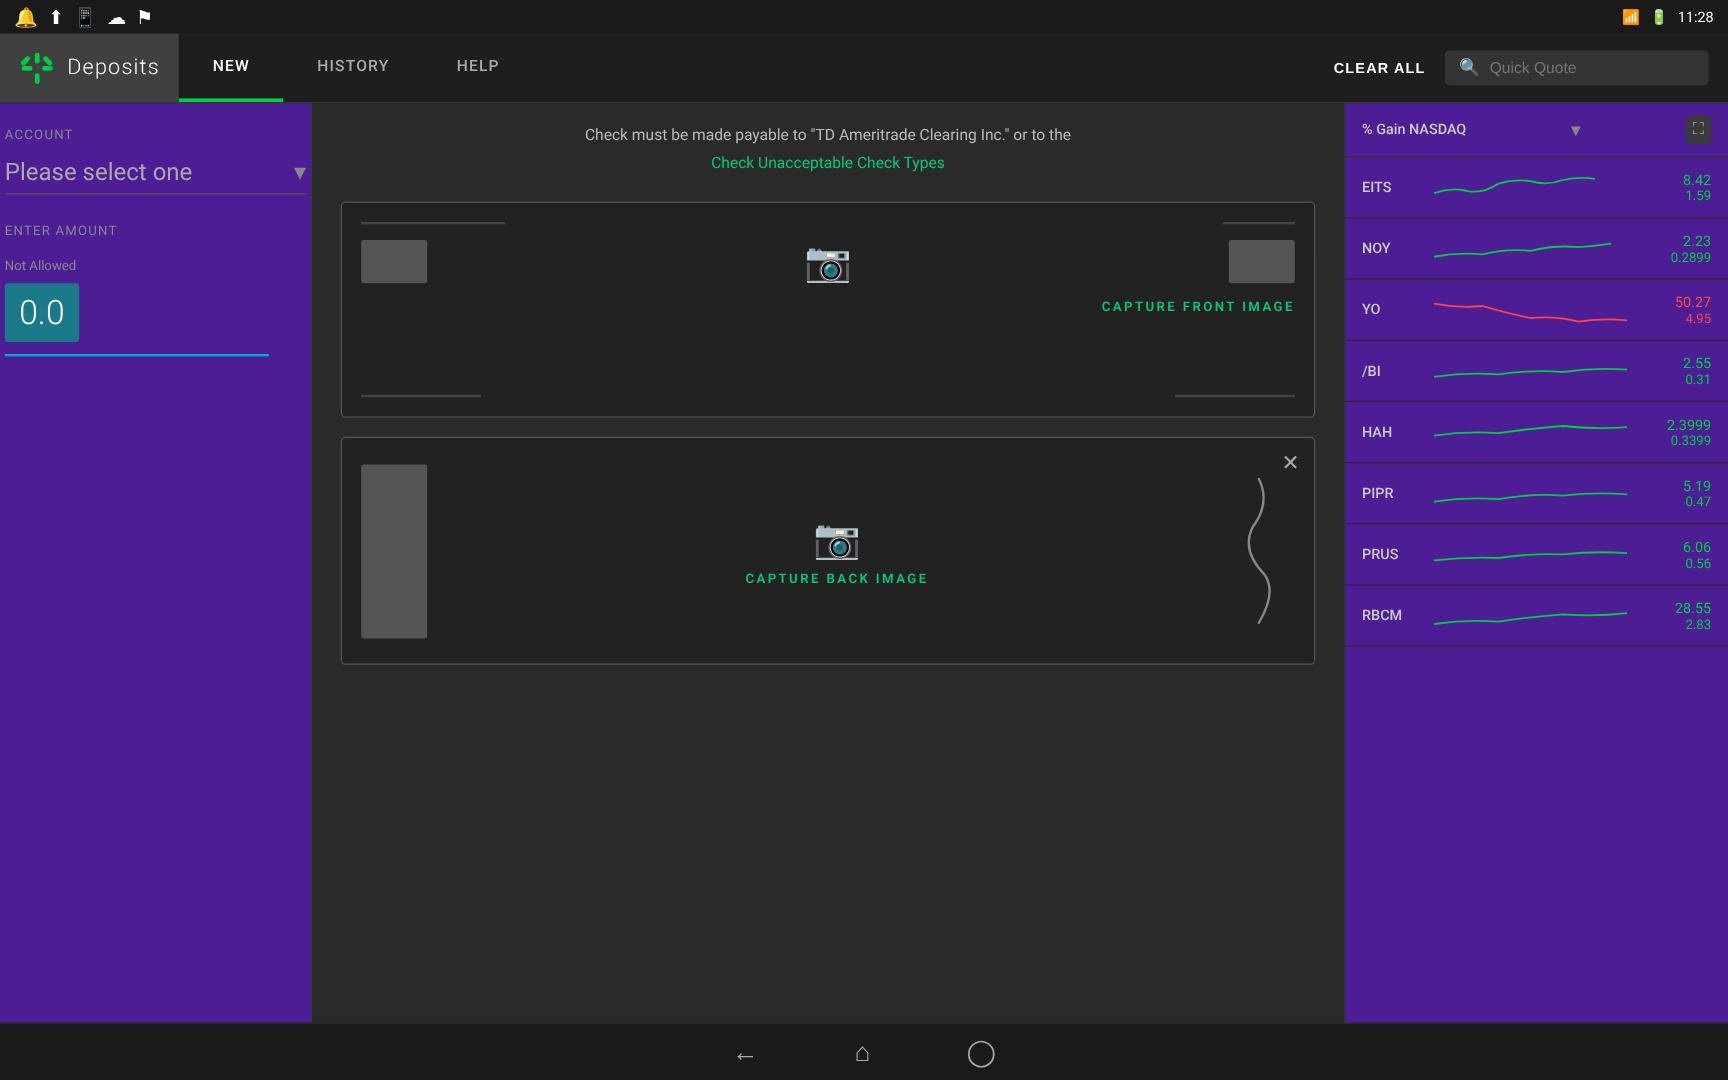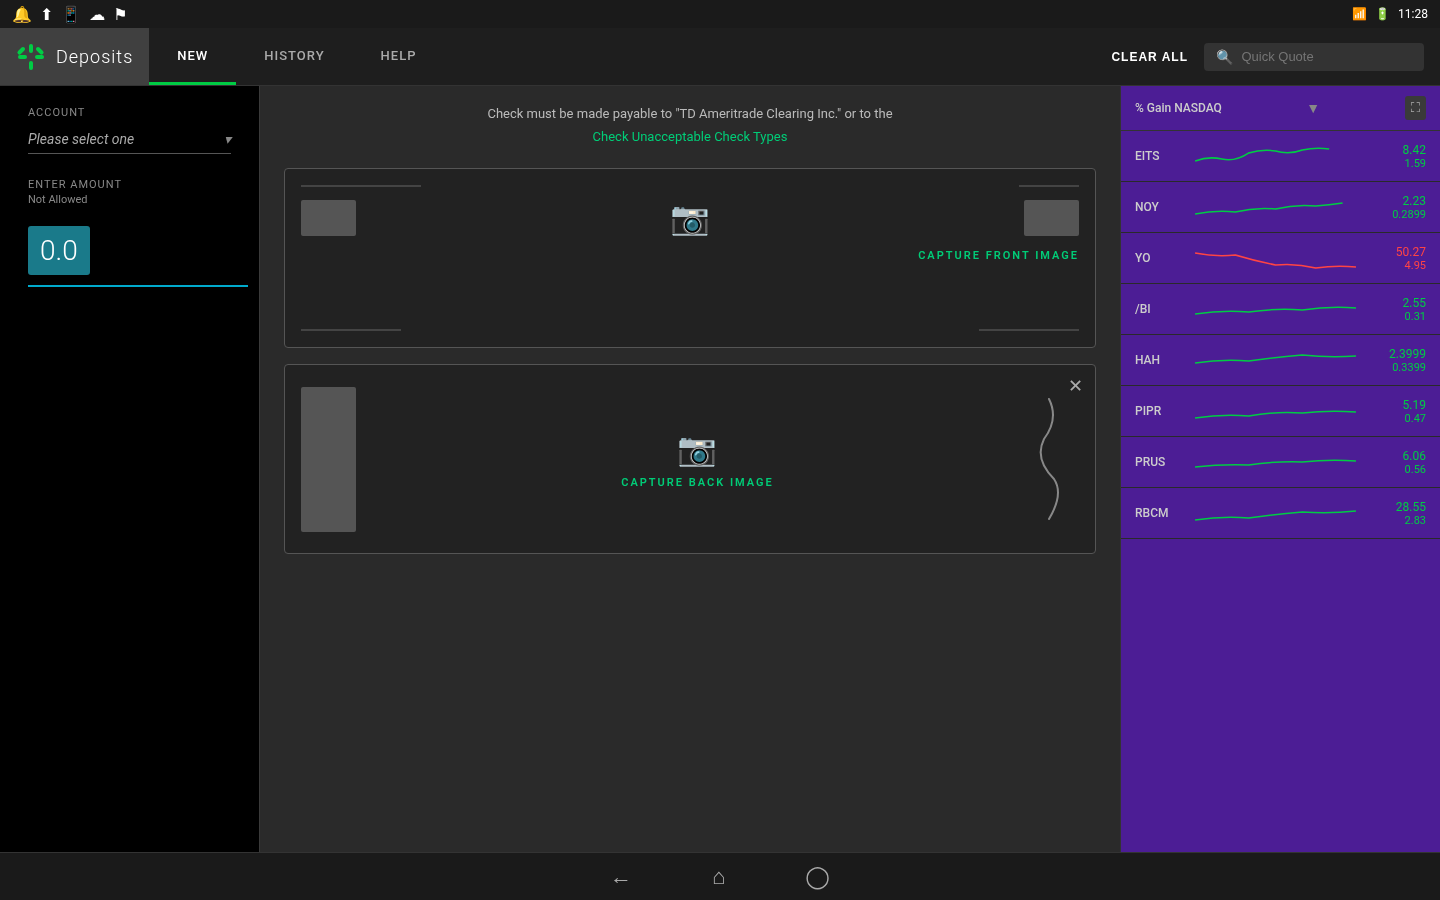--- a/index.html
+++ b/index.html
@@ -108,58 +108,57 @@
 
     
     .main-layout {
       display: flex;
       height: calc(900px - 28px - 58px - 48px);
     }
 
     
     .sidebar {
       width: 260px;
-      background: #000000;
-      padding: 20px 28px;
+      background: #4c1d95;
+      padding: 20px 4px;
       border-right: 1px solid #3a3a3a;
       flex-shrink: 0;
     }
     .sidebar-label {
       font-size: 11px;
       color: #888;
       letter-spacing: 1px;
       margin-bottom: 12px;
     }
     .account-selector {
       display: flex;
       align-items: center;
       justify-content: space-between;
       border-bottom: 1px solid #555;
       padding-bottom: 6px;
       margin-bottom: 24px;
       cursor: pointer;
     }
     .account-selector span {
       color: #aaa;
-      font-size: 14px;
-      font-style: italic;
+      font-size: 20px;
     }
     .account-selector .chevron {
       color: #888;
     }
     .amount-label {
       font-size: 11px;
       color: #888;
       letter-spacing: 1px;
-      margin-bottom: 2px;
+      margin-bottom: 16px;
     }
     .not-allowed {
       font-size: 11px;
       color: #888;
-      margin-bottom: 20px;
+      margin-bottom: 8px;
     }
     .amount-display {
       background: #1a7a8a;
       padding: 8px 12px;
       border-radius: 3px;
       margin-bottom: 6px;
       display: inline-block;
     }
     .amount-value {
       font-size: 28px;

